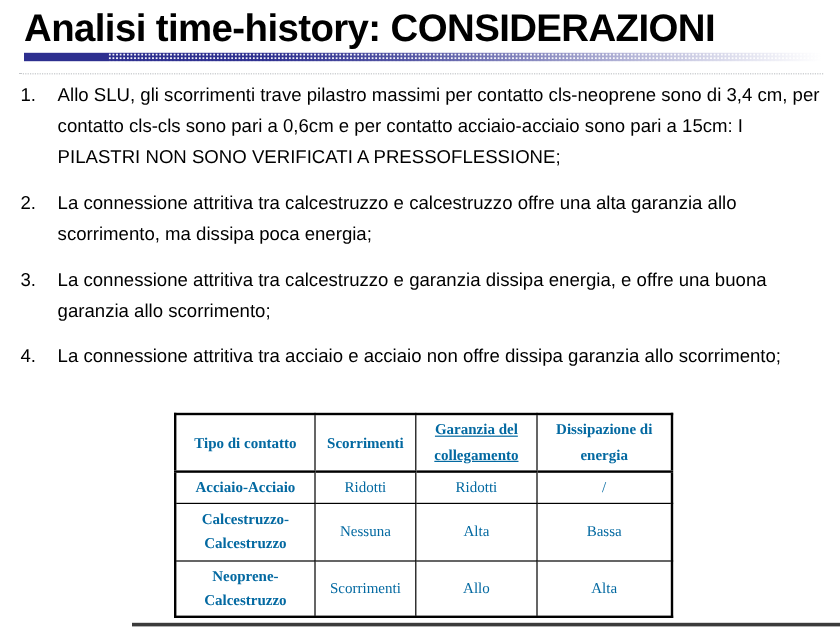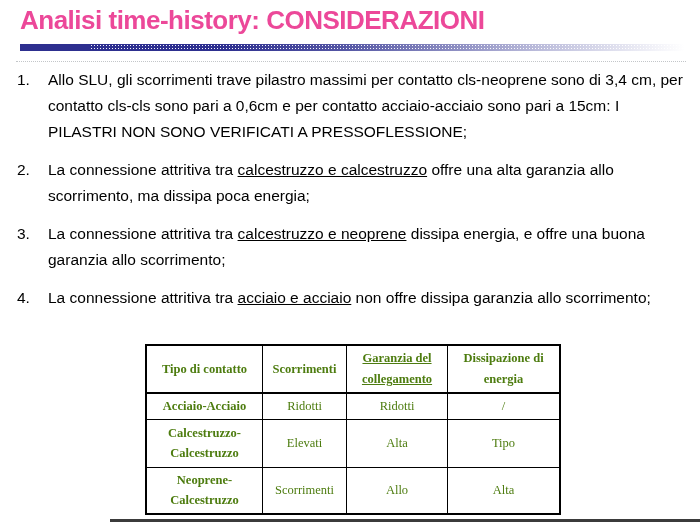--- a/index.html
+++ b/index.html
@@ -15,25 +15,25 @@
     overflow: hidden;
     font-family: "Liberation Sans", sans-serif;
     color: #000;
   }
 
   
   .title {
     position: absolute;
     left: 20px;
     top: 5px;
-    font-size: 26px;
+    font-size: 32px;
     font-weight: bold;
     letter-spacing: -0.5px;
     white-space: nowrap;
-    color: #ec4899;
+    color: #000000;
   }
 
   
   .title-rule {
     position: absolute;
     left: 20px;
     top: 44px;
     width: 665px;
     height: 7px;
     background: linear-gradient(to right,
@@ -78,32 +78,31 @@
     font-size: 15.5px;
     line-height: 26px;
   }
   .list-item .num {
     flex: 0 0 31px;
   }
   .list-item .text {
     flex: 1;
   }
   .list-item .text .u {
-    text-decoration: underline;
   }
 
   
   .tbl {
     position: absolute;
     left: 145px;
     top: 344px;
     border-collapse: collapse;
     font-family: "Liberation Serif", serif;
     font-size: 12.5px;
-    color: #4d7c0f;
+    color: #0369a1;
     border: 2px solid #000;
   }
   .tbl th, .tbl td {
     border: 1px solid #000;
     text-align: center;
     vertical-align: middle;
     padding: 2px 6px;
     line-height: 1.65;
     background: #fff;
   }
@@ -147,21 +146,21 @@
       <span class="text"><span>Allo SLU, gli scorrimenti trave pilastro massimi per contatto cls-neoprene sono di 3,4 cm, per contatto cls-cls sono pari a 0,6cm e per contatto acciaio-acciaio sono pari a 15cm: I PILASTRI NON SONO VERIFICATI A PRESSOFLESSIONE;</span><span class="u"></span><span></span></span>
     </div>
 
     <div class="list-item">
       <span class="num">2.</span>
       <span class="text"><span>La connessione attritiva tra </span><span class="u">calcestruzzo e calcestruzzo</span><span> offre una alta garanzia allo scorrimento, ma dissipa poca energia;</span></span>
     </div>
 
     <div class="list-item">
       <span class="num">3.</span>
-      <span class="text"><span>La connessione attritiva tra </span><span class="u">calcestruzzo e neoprene</span><span> dissipa energia, e offre una buona garanzia allo scorrimento;</span></span>
+      <span class="text"><span>La connessione attritiva tra </span><span class="u">calcestruzzo e garanzia</span><span> dissipa energia, e offre una buona garanzia allo scorrimento;</span></span>
     </div>
 
     <div class="list-item">
       <span class="num">4.</span>
       <span class="text"><span>La connessione attritiva tra </span><span class="u">acciaio e acciaio</span><span> non offre dissipa garanzia allo scorrimento;</span></span>
     </div>
 
   </div>
 
   <table class="tbl">
@@ -175,23 +174,23 @@
     </thead>
     <tbody>
       <tr class="r1">
         <td class="rowlabel">Acciaio-Acciaio</td>
         <td>Ridotti</td>
         <td>Ridotti</td>
         <td>/</td>
       </tr>
       <tr class="r2">
         <td class="rowlabel">Calcestruzzo-Calcestruzzo</td>
-        <td>Elevati</td>
+        <td>Nessuna</td>
         <td>Alta</td>
-        <td>Tipo</td>
+        <td>Bassa</td>
       </tr>
       <tr class="r3">
         <td class="rowlabel">Neoprene-Calcestruzzo</td>
         <td>Scorrimenti</td>
         <td>Allo</td>
         <td>Alta</td>
       </tr>
     </tbody>
   </table>
 

